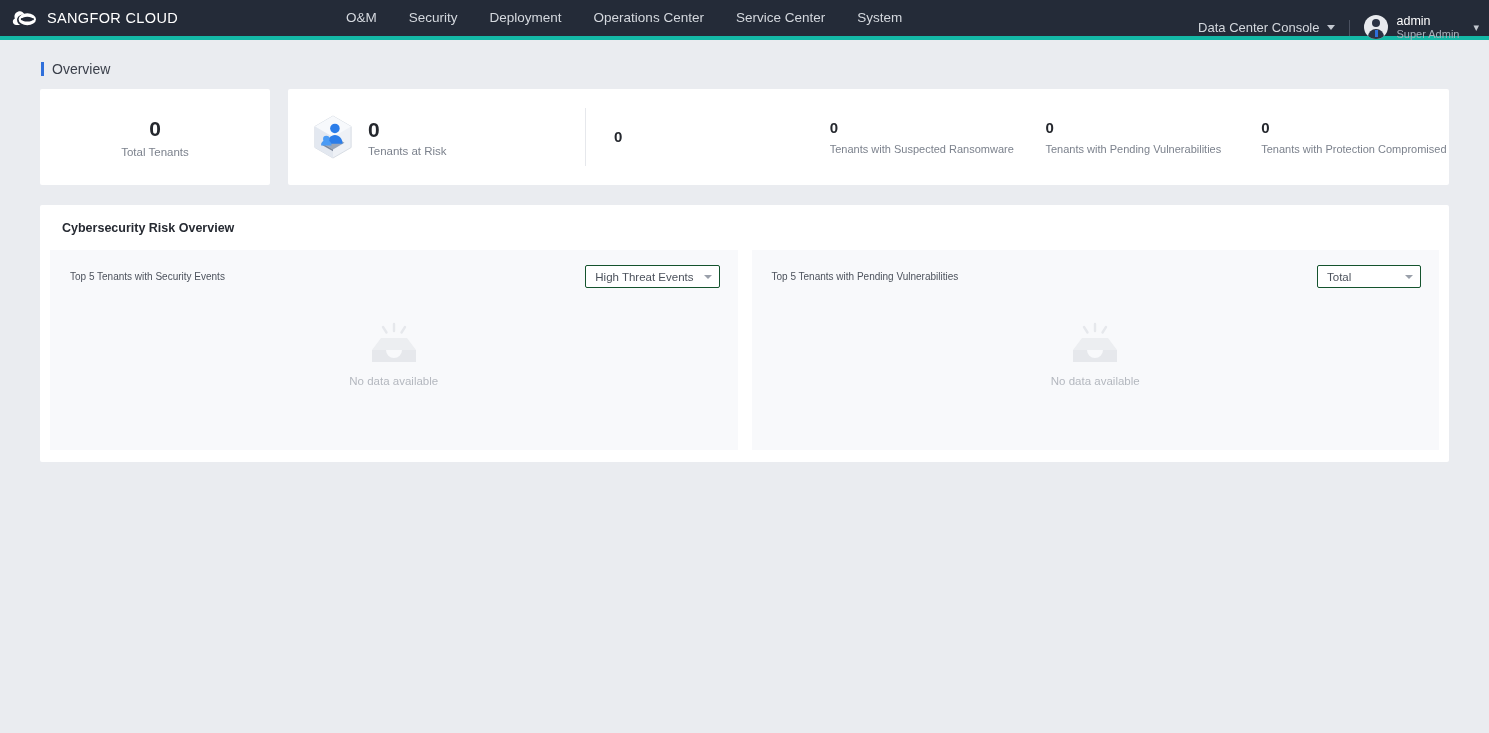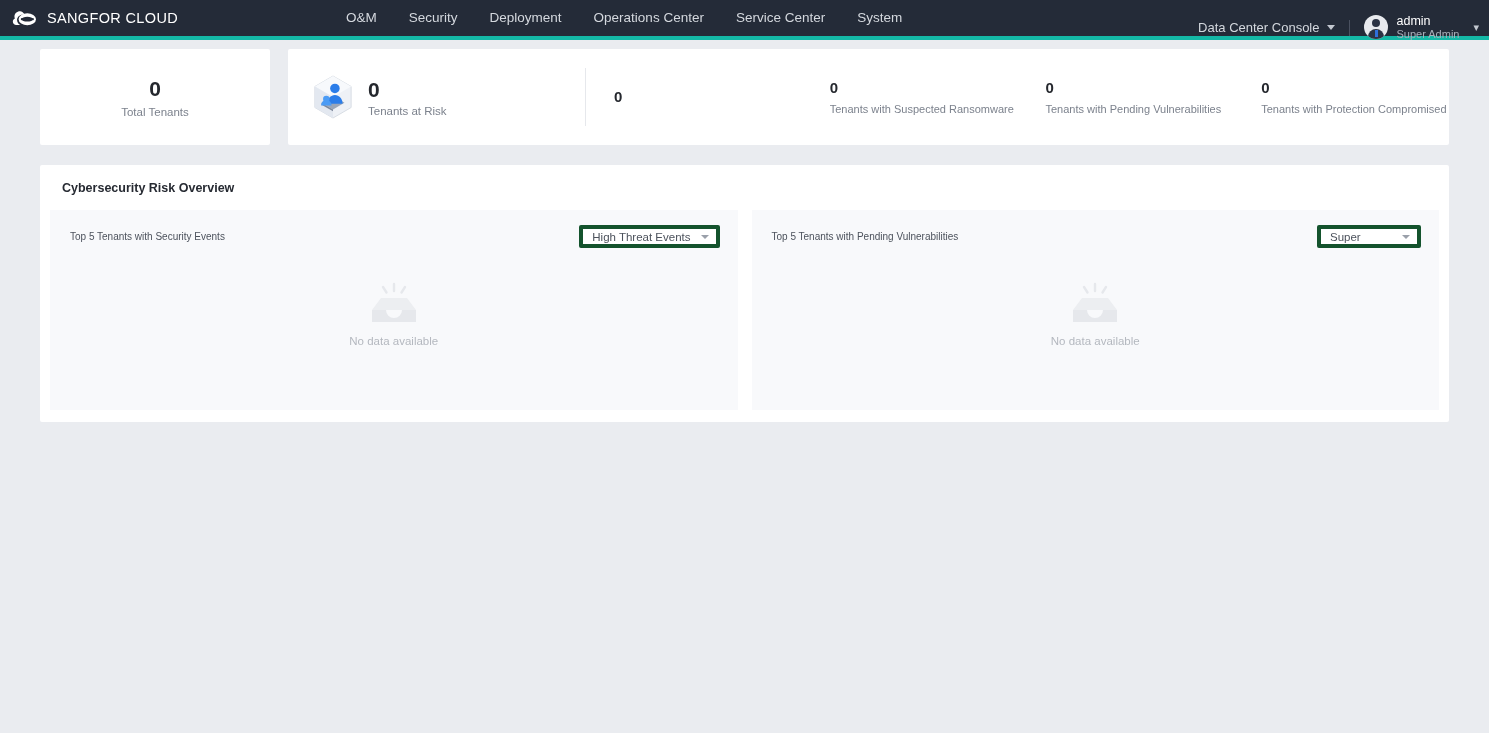--- a/index.html
+++ b/index.html
@@ -249,21 +249,21 @@
     padding: 15px 18px 0 20px;
   }
   .sec-panel-title {
     font-size: 10px;
     color: #4c525c;
   }
   .select {
     min-width: 104px;
     height: 23px;
     background: #ffffff;
-    border: 4px solid #14532d;
+    border: 1px solid #14532d;
     border-radius: 2px;
     display: flex;
     align-items: center;
     justify-content: space-between;
     padding: 0 7px 0 9px;
     font-size: 11.5px;
     color: #4c525c;
     cursor: pointer;
     gap: 10px;
   }
@@ -330,20 +330,24 @@
         <span class="user-name">admin</span>
         <span class="user-role">Super Admin</span>
       </span>
       <span class="chev">▾</span>
     </div>
   </div>
 </div>
 
 <div class="page">
 
+  <div class="page-title-row">
+    <span class="title-bar-accent"></span>
+    <span class="page-title">Overview</span>
+  </div>
 
   <div class="content">
 
     <div class="kpi-row">
 
       <div class="card kpi-card-left">
         <span class="kpi-value">0</span>
         <span class="kpi-label">Total Tenants</span>
       </div>
 
@@ -413,21 +417,21 @@
               <path d="M6 28h14a8 8 0 0 0 16 0h14v12H6z" fill="#e6e8ec"></path>
             </svg>
             <span class="empty-text">No data available</span>
           </div>
         </div>
 
         <div class="sec-panel">
           <div class="sec-panel-head">
             <span class="sec-panel-title">Top 5 Tenants with Pending Vulnerabilities</span>
             <div class="select">
-              <span>Super</span>
+              <span>Total</span>
               <span class="caret"></span>
             </div>
           </div>
           <div class="empty">
             <svg class="empty-icon" viewBox="0 0 56 44">
               <g stroke="#e6e8ec" stroke-width="2.4" stroke-linecap="round">
                 <line x1="28" y1="2" x2="28" y2="9"></line>
                 <line x1="17" y1="5" x2="20.5" y2="10.5"></line>
                 <line x1="39" y1="5" x2="35.5" y2="10.5"></line>
               </g>

